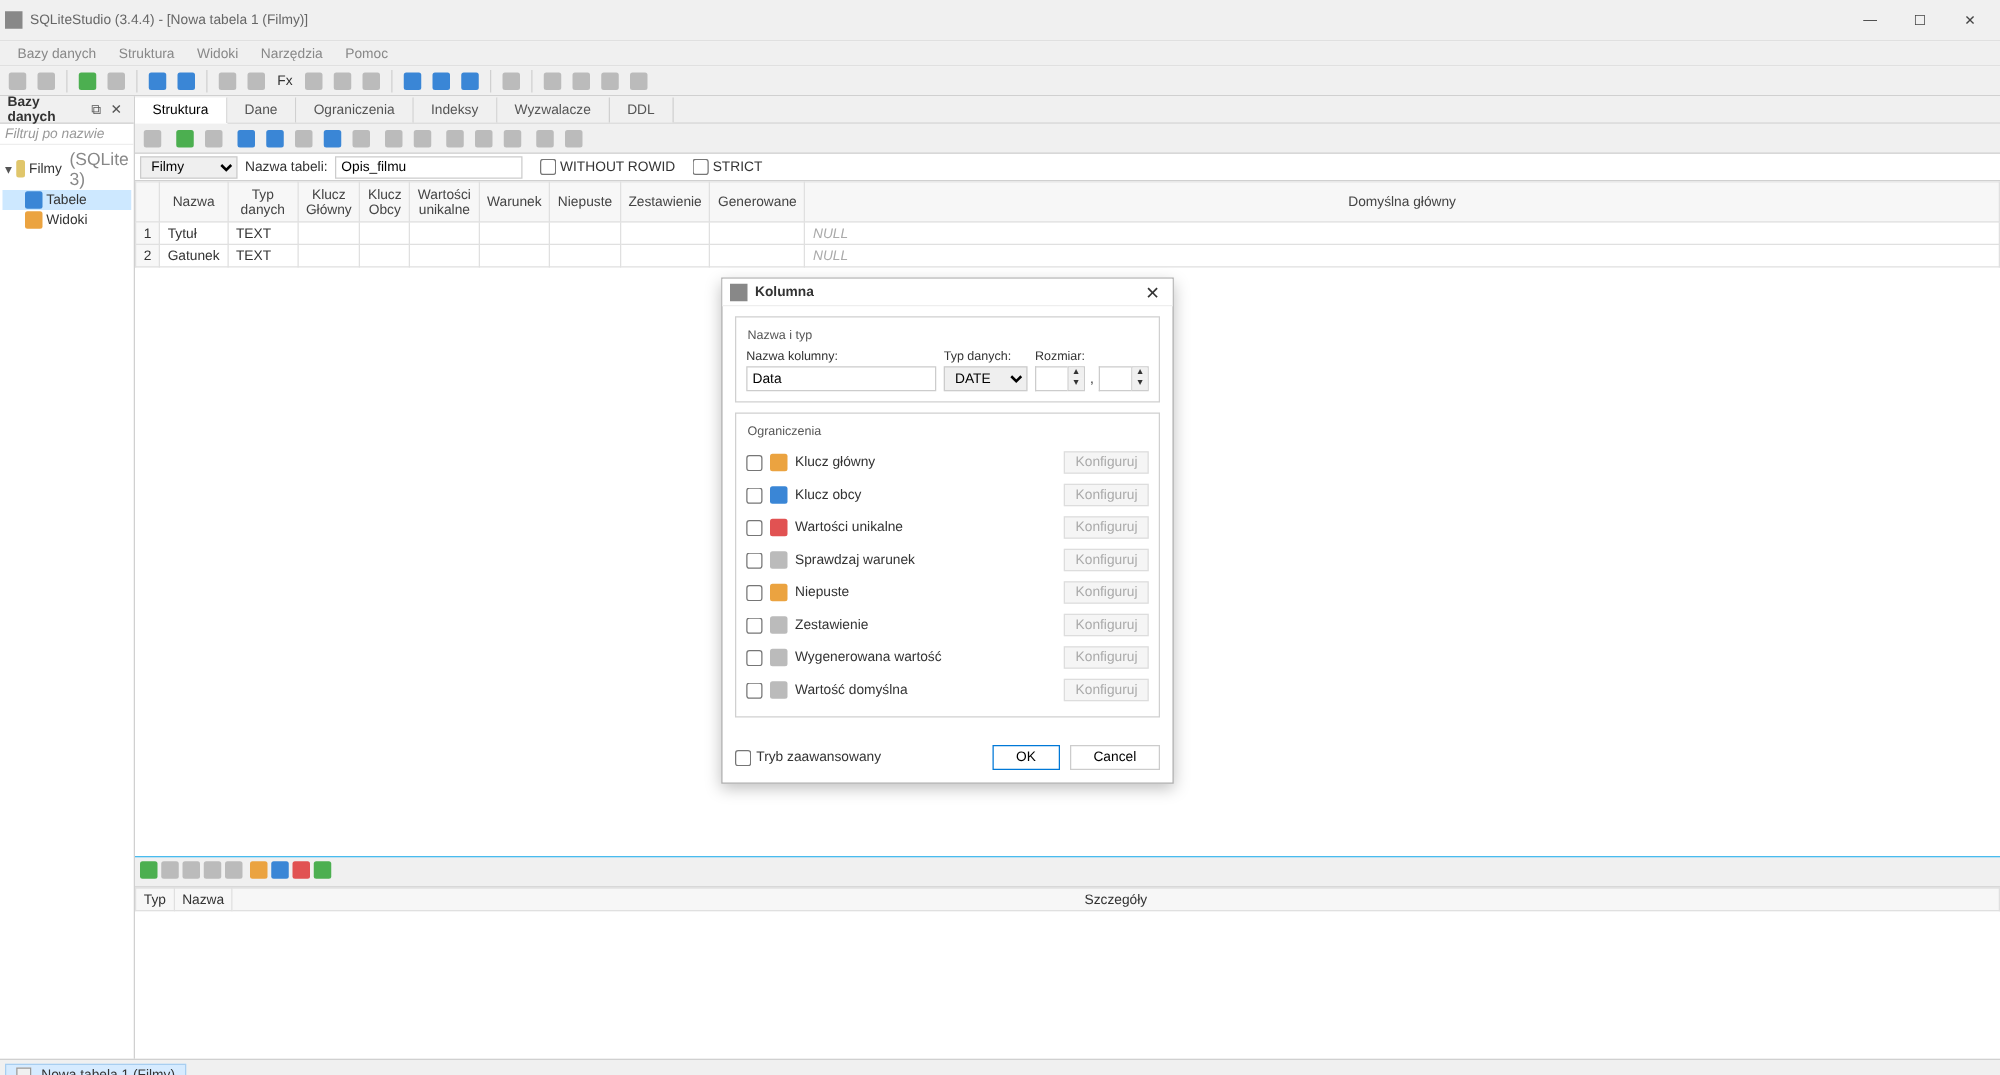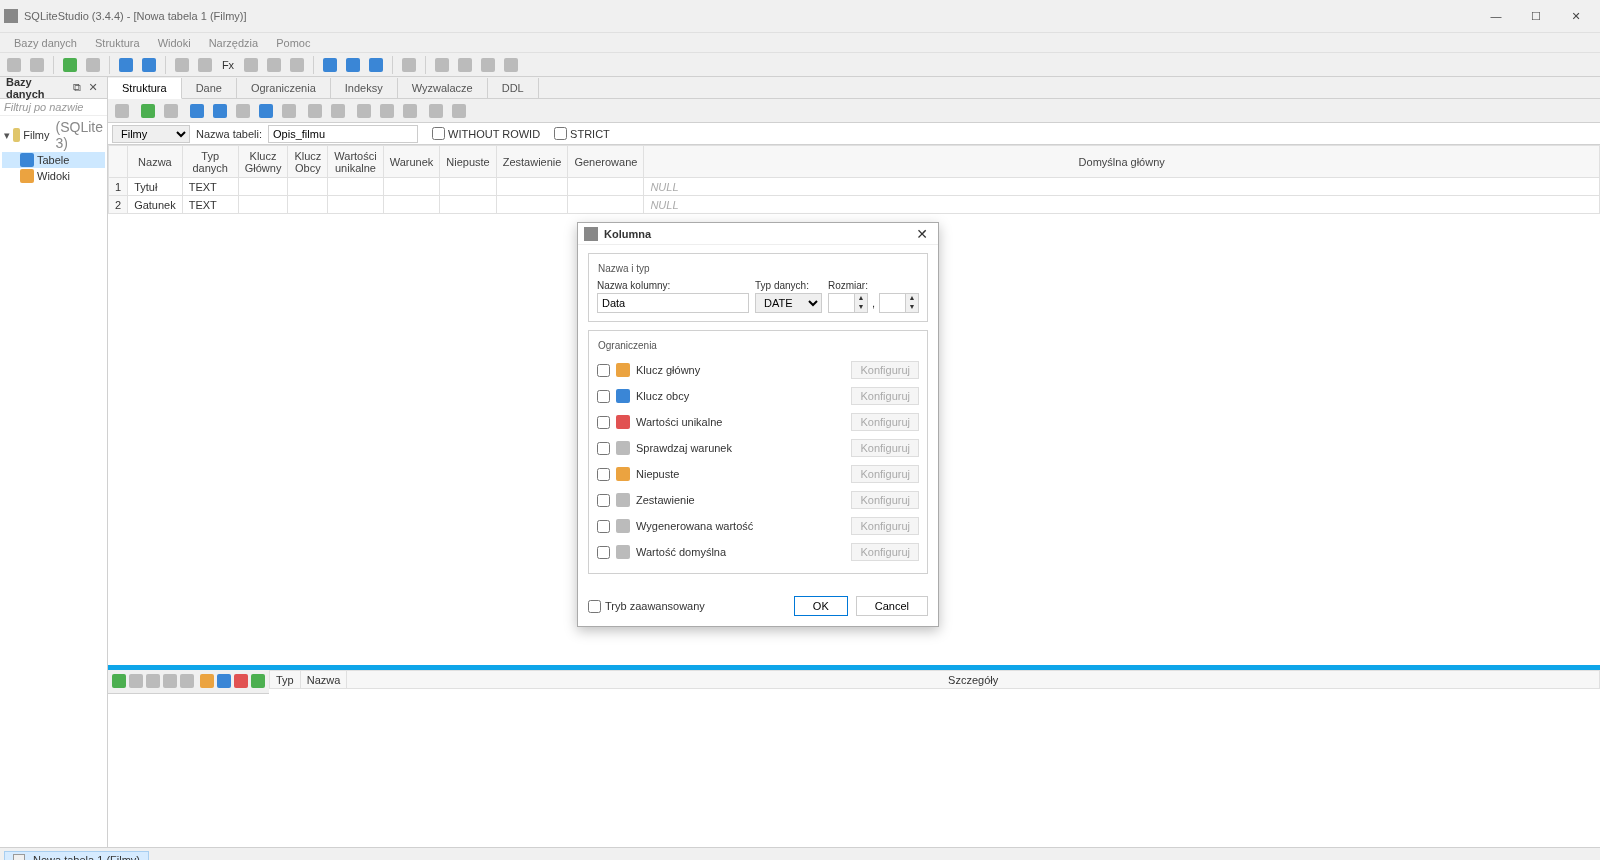--- a/index.html
+++ b/index.html
@@ -54,21 +54,21 @@
 
 
 .cols-grid { flex: 1; overflow: auto; }
 .cols-grid table { border-collapse: collapse; width: 100%; }
 .cols-grid th, .cols-grid td { border: 1px solid #e0e0e0; padding: 2px 6px; text-align: left; height: 18px; }
 .cols-grid th { background: #f7f7f7; font-weight: normal; color: #444; height: 32px; text-align: center; vertical-align: middle; }
 .cols-grid .row-num { width: 18px; text-align: center; background: #f7f7f7; }
 .cols-grid .null { color: #aaa; font-style: italic; }
 
 
-.bottom-pane { height: 182px; border-top: 5px solid #0ea5e9; display: flex; }
+.bottom-pane { height: 162px; border-top: 1px solid #0ea5e9; display: flex; flex-direction: column; }
 .bottom-toolbar { height: 24px; background: #f0f0f0; display: flex; align-items: center; padding: 0 4px; gap: 3px; border-bottom: 1px solid #d0d0d0; }
 .bottom-grid { flex: 1; }
 .bottom-grid table { border-collapse: collapse; width: 100%; }
 .bottom-grid th { border: 1px solid #e0e0e0; padding: 2px 6px; background: #f7f7f7; font-weight: normal; height: 18px; text-align: left; }
 
 
 .statusbar { height: 24px; background: #f0f0f0; border-top: 1px solid #d0d0d0; display: flex; align-items: center; padding: 0 4px; }
 .status-tab { background: #d6ebff; border: 1px solid #a8cef0; padding: 2px 8px; display: flex; align-items: center; gap: 8px; }
 .status-tab .sticon { width: 12px; height: 12px; background: #f0f0f0; border: 1px solid #999; }
 

